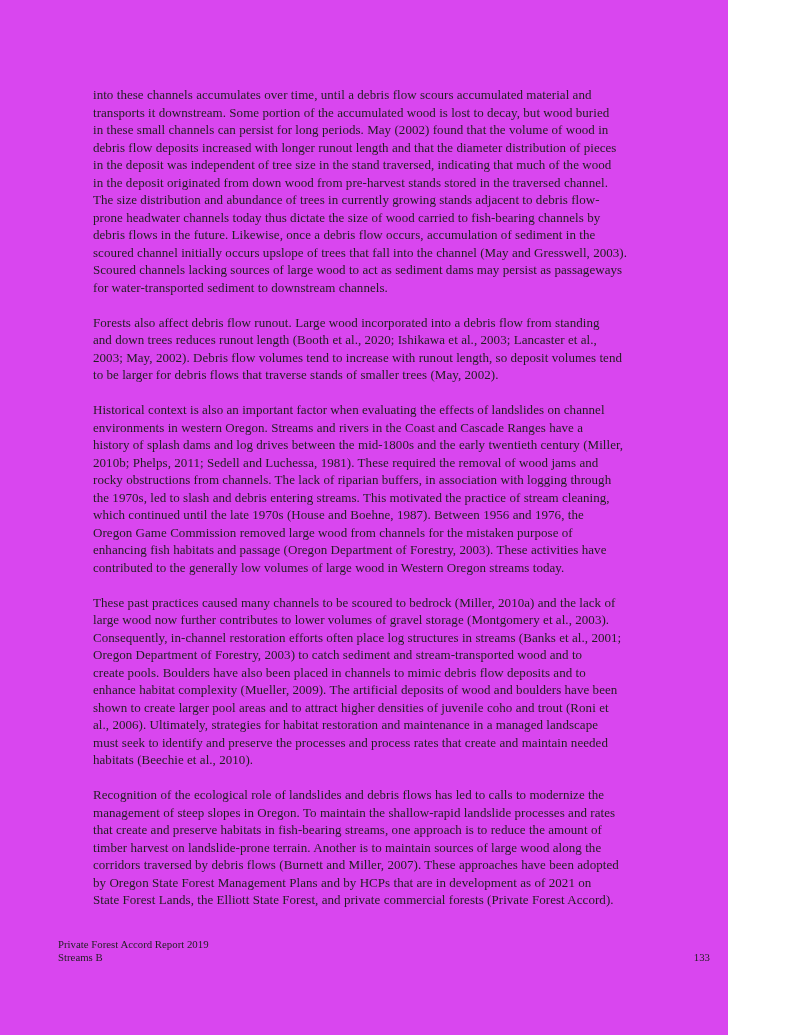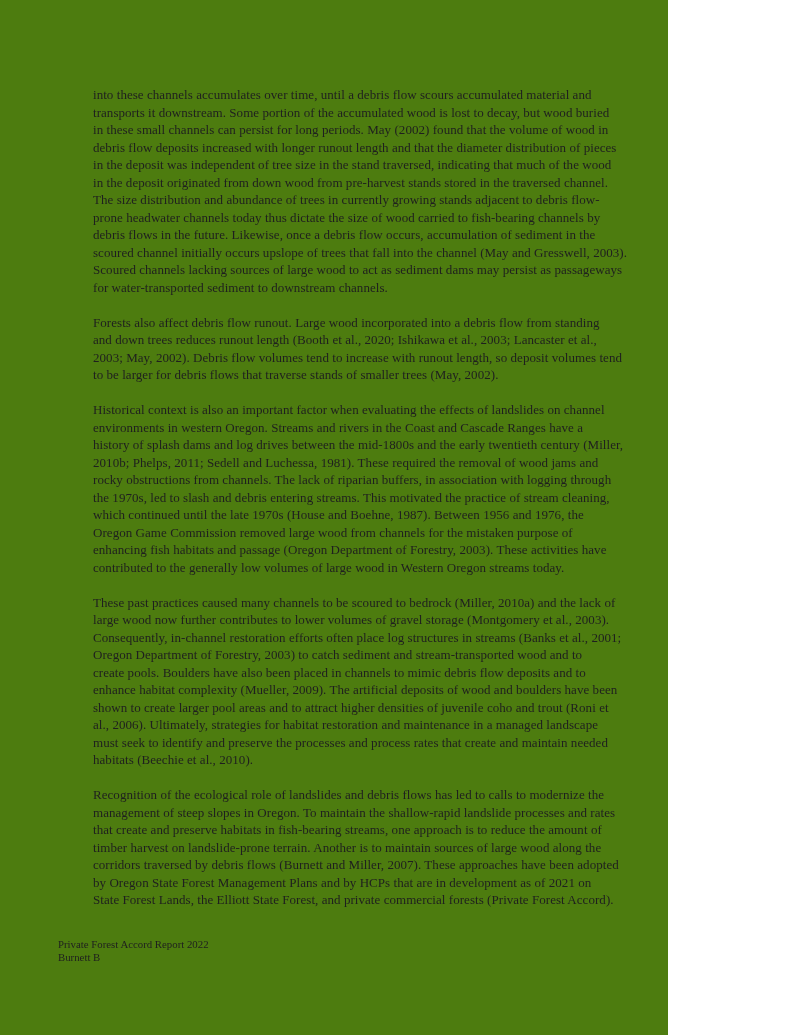--- a/index.html
+++ b/index.html
@@ -7,23 +7,23 @@
     padding: 0;
   }
   body {
     width: 800px;
     height: 1035px;
     background: #ffffff;
     font-family: "Liberation Serif", serif;
   }
   .page {
     position: relative;
-    width: 668px;
+    width: 728px;
     height: 1035px;
-    background: #4d7c0f;
+    background: #d946ef;
     overflow: hidden;
     color: #1f1f1f;
   }
   .body-text {
     position: absolute;
     left: 93px;
     top: 86px;
     width: 640px;
     font-size: 13px;
     line-height: 17.5px;
@@ -99,19 +99,19 @@
 management of steep slopes in Oregon. To maintain the shallow-rapid landslide processes and rates
 that create and preserve habitats in fish-bearing streams, one approach is to reduce the amount of
 timber harvest on landslide-prone terrain. Another is to maintain sources of large wood along the
 corridors traversed by debris flows (Burnett and Miller, 2007). These approaches have been adopted
 by Oregon State Forest Management Plans and by HCPs that are in development as of 2021 on
 State Forest Lands, the Elliott State Forest, and private commercial forests (Private Forest Accord).</p>
     </main>
 
   <footer class="page-footer">
     <div class="footer-left">
-      <div>Private Forest Accord Report 2022</div>
-      <div>Burnett B</div>
+      <div>Private Forest Accord Report 2019</div>
+      <div>Streams B</div>
     </div>
     <div class="footer-page-number">133</div>
   </footer>
 
 </div>
 
 </body></html>

